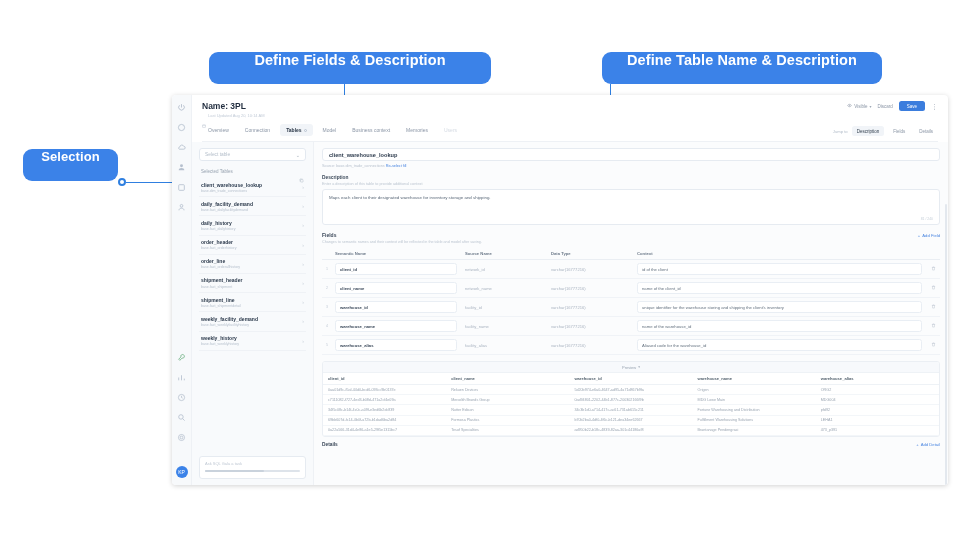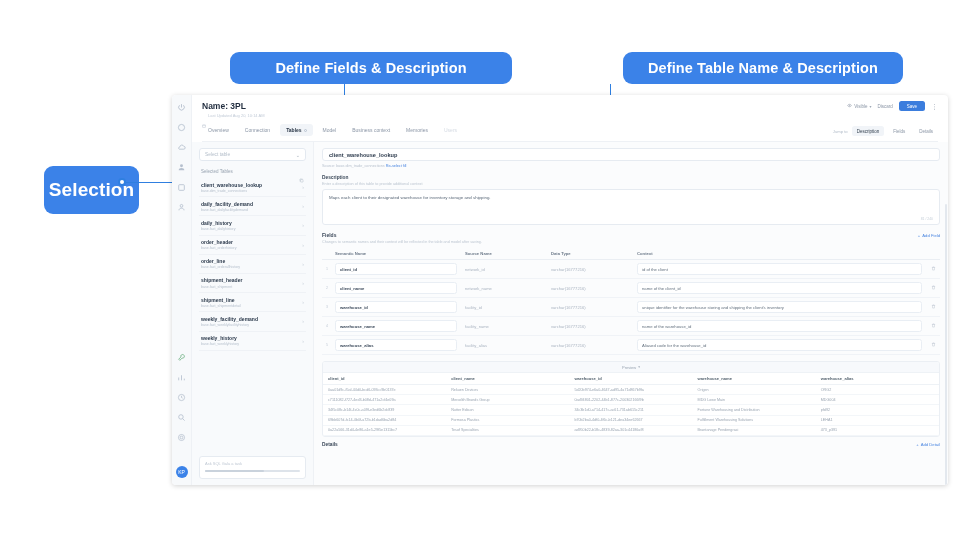--- a/index.html
+++ b/index.html
@@ -11,31 +11,30 @@
     overflow: hidden;
   }
 
   
   .callout {
     position: absolute;
     background: #3b82e8;
     color: #ffffff;
     border-radius: 9px;
     display: flex;
-    align-items: center;
+    align-items: flex-start;
     justify-content: center;
     font-size: 14.5px;
     font-weight: 700;
     letter-spacing: .1px;
     white-space: nowrap;
-    margin-left: 21px;
   }
   #callout-fields { left: 209px; top: 52px; width: 282px; height: 32px; }
   #callout-table  { left: 602px; top: 52px; width: 280px; height: 32px; }
-  #callout-selection { left: 23px; top: 166px; width: 95px; height: 48px; font-size: 19px; }
+  #callout-selection { left: 23px; top: 149px; width: 95px; height: 32px; font-size: 13px; }
 
   
   .conn { position: absolute; background: #2f7fe0; }
   .dot {
     position: absolute; width: 7px; height: 7px; border-radius: 50%;
     background: #2f7fe0;
   }
   .dot.hollow { background: #ffffff; border: 2px solid #2f7fe0; width: 8px; height: 8px; }
 
   

